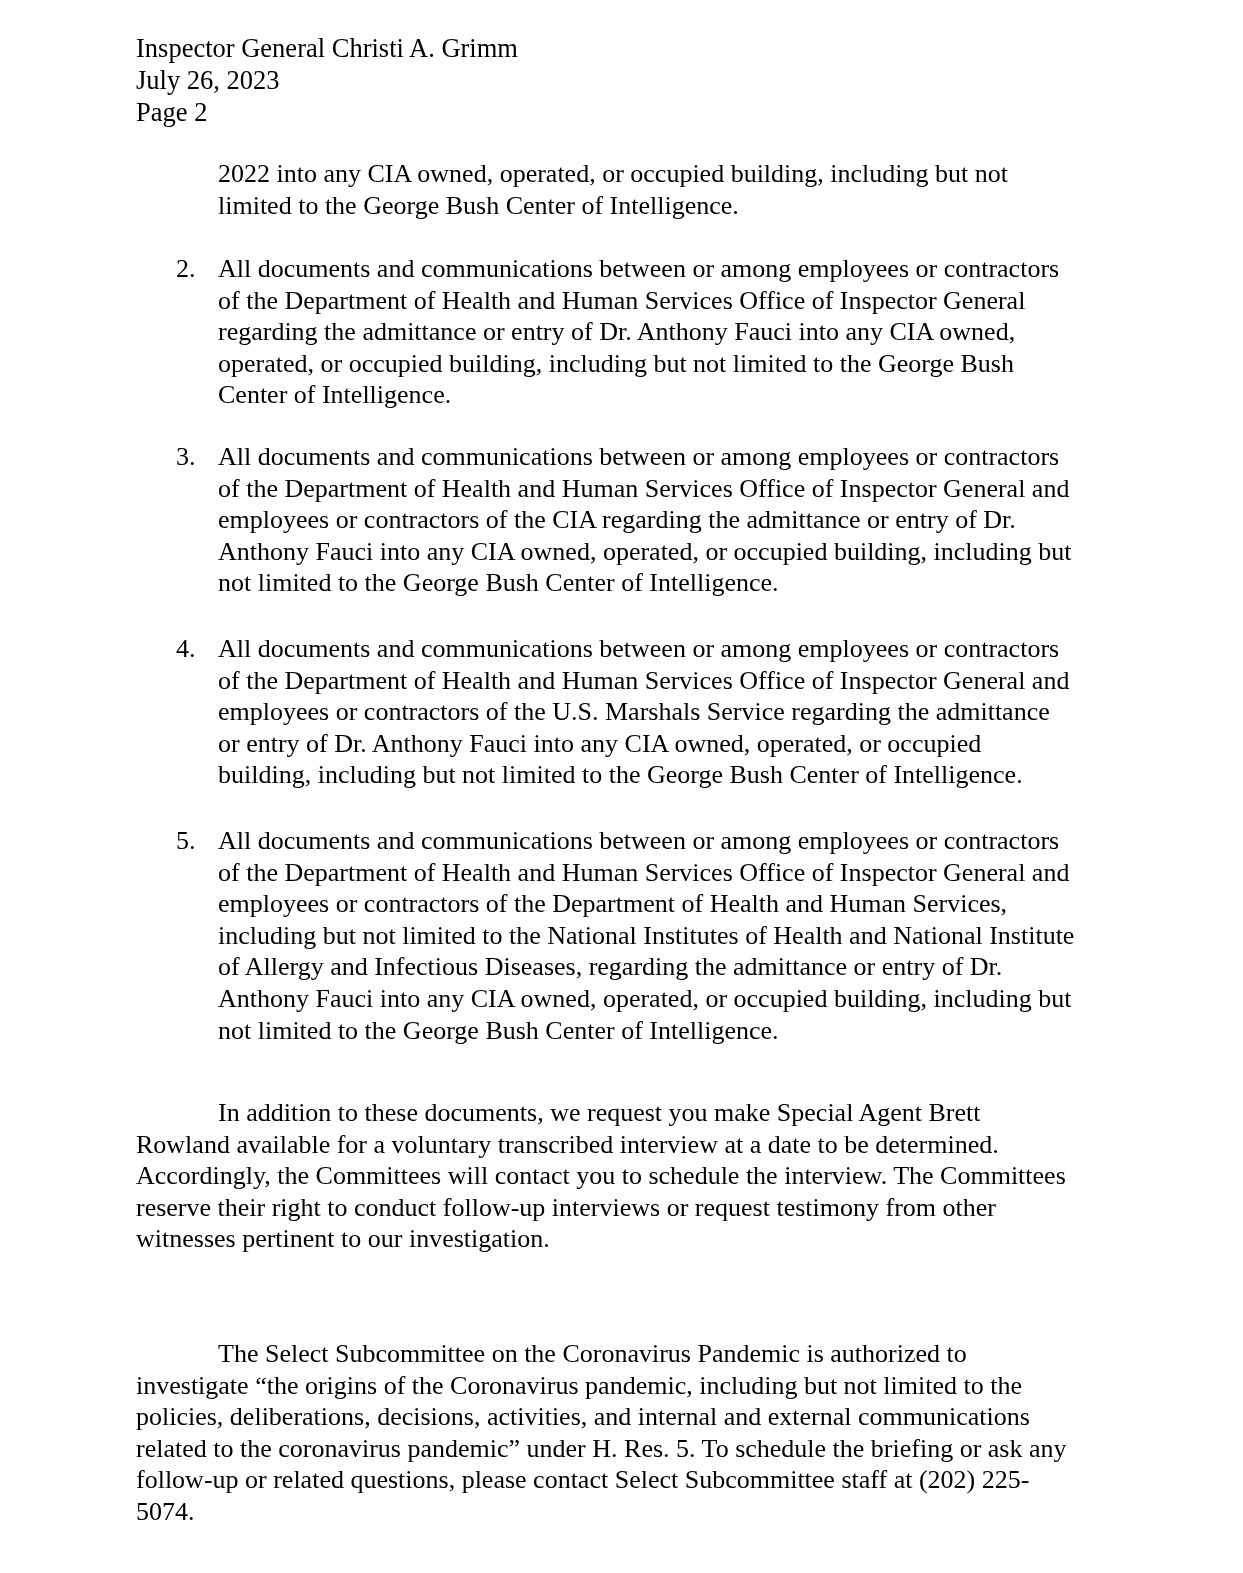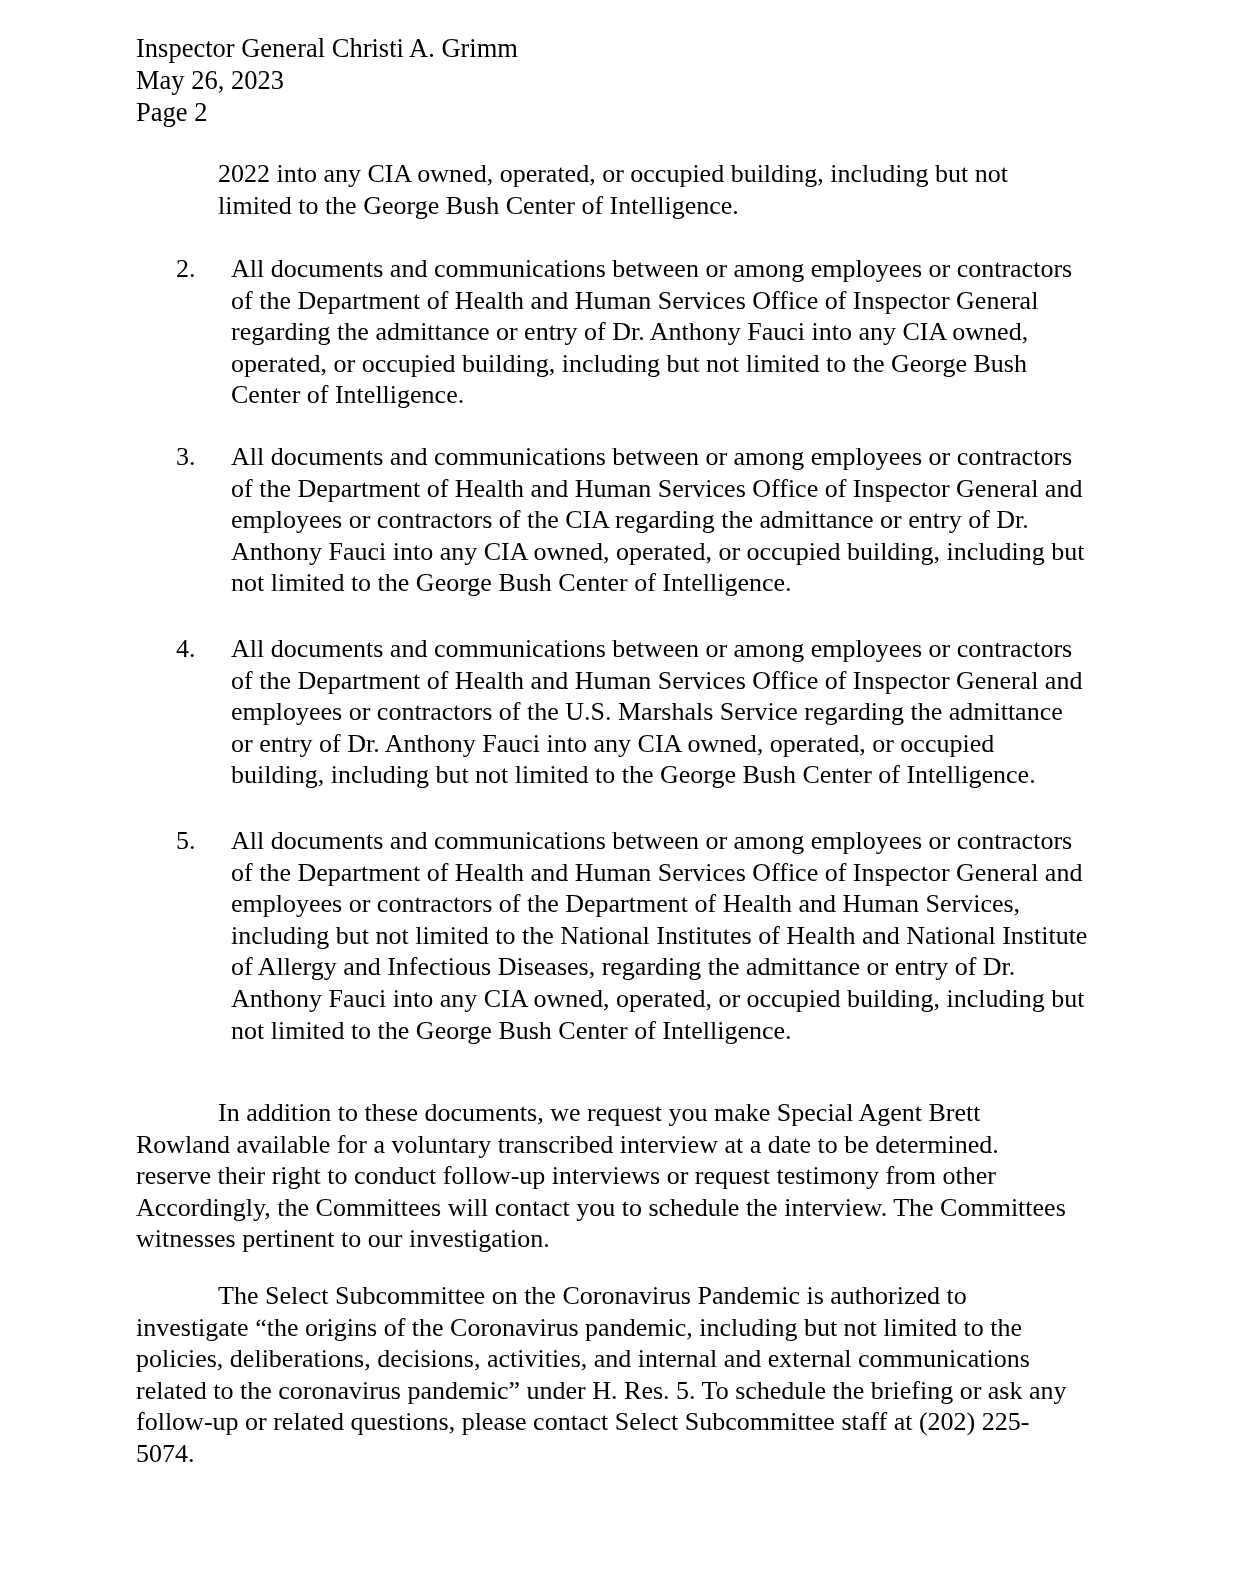--- a/index.html
+++ b/index.html
@@ -50,37 +50,37 @@
       left: 0;
       top: 0;
       width: 40px;
     }
     .list-item .text {
       position: absolute;
       left: 42px;
       top: 0;
       white-space: nowrap;
     }
-    .list-item .text .line { display: block; margin-left: 13px; }
+    .list-item .text .line { display: block; }
     .para {
       position: absolute;
       left: 136px;
       white-space: nowrap;
     }
     .para .line { display: block; }
     .para .line.indent { padding-left: 82px; }
   </style>
 </head>
 <body>
 
 <div class="page">
 
   <div class="header">
     <div>Inspector General Christi A. Grimm</div>
-    <div>May 26, 2023</div>
+    <div>July 26, 2023</div>
     <div>Page 2</div>
   </div>
 
   <div class="block continuation">
     <span class="line">2022 into any CIA owned, operated, or occupied building, including but not</span>
     <span class="line">limited to the George Bush Center of Intelligence.</span>
   </div>
 
   <div class="list-item" style="top:253px;">
     <span class="num">2.</span>
@@ -124,26 +124,26 @@
       <span class="line">including but not limited to the National Institutes of Health and National Institute</span>
       <span class="line">of Allergy and Infectious Diseases, regarding the admittance or entry of Dr.</span>
       <span class="line">Anthony Fauci into any CIA owned, operated, or occupied building, including but</span>
       <span class="line">not limited to the George Bush Center of Intelligence.</span>
     </div>
   </div>
 
   <div class="para" style="top:1077px;margin-top:20px;">
     <span class="line indent">In addition to these documents, we request you make Special Agent Brett</span>
     <span class="line">Rowland available for a voluntary transcribed interview at a date to be determined.</span>
+    <span class="line">Accordingly, the Committees will contact you to schedule the interview. The Committees</span>
     <span class="line">reserve their right to conduct follow-up interviews or request testimony from other</span>
-    <span class="line">Accordingly, the Committees will contact you to schedule the interview. The Committees</span>
     <span class="line">witnesses pertinent to our investigation.</span>
   </div>
 
-  <div class="para" style="top:1280px;">
+  <div class="para" style="top:1338px;">
     <span class="line indent">The Select Subcommittee on the Coronavirus Pandemic is authorized to</span>
     <span class="line">investigate “the origins of the Coronavirus pandemic, including but not limited to the</span>
     <span class="line">policies, deliberations, decisions, activities, and internal and external communications</span>
     <span class="line">related to the coronavirus pandemic” under H. Res. 5. To schedule the briefing or ask any</span>
     <span class="line">follow-up or related questions, please contact Select Subcommittee staff at (202) 225-</span>
     <span class="line">5074.</span>
   </div>
 
 
 </div>

